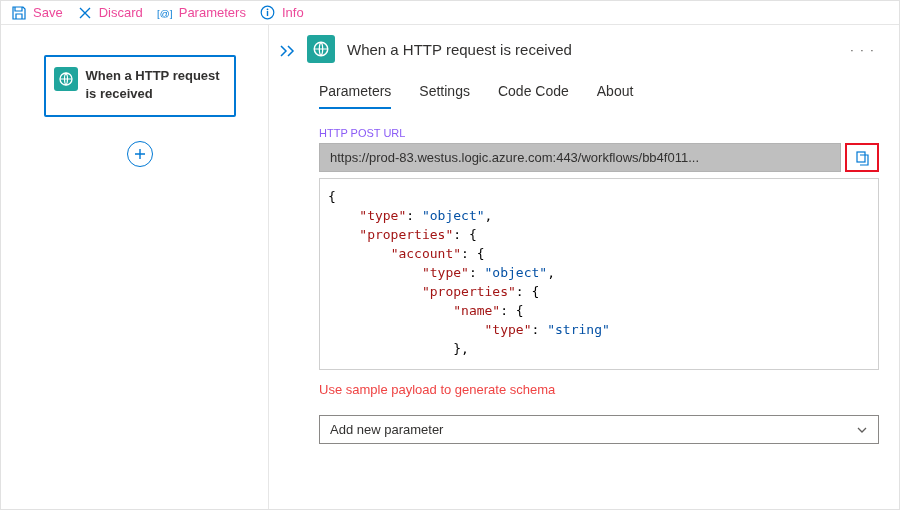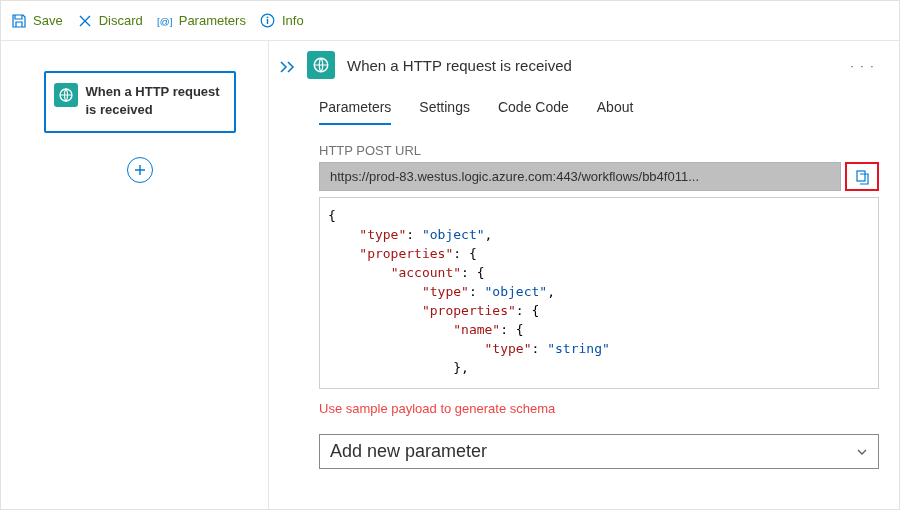--- a/index.html
+++ b/index.html
@@ -9,27 +9,27 @@
     font-family: "Segoe UI", Arial, sans-serif;
     font-size: 13px;
     color: #323130;
     background: #ffffff;
     overflow: hidden;
   }
   .root { width: 900px; height: 510px; border: 1px solid #e1e1e1; display: flex; flex-direction: column; }
 
   
   .toolbar {
-    height: 40px;
+    height: 24px;
     display: flex;
     align-items: center;
     gap: 14px;
     padding: 0 10px;
     border-bottom: 1px solid #e6e6e6;
-    color: #4d7c0f;
+    color: #ec4899;
     font-size: 13px;
   }
   .tb-btn {
     display: flex; align-items: center; gap: 6px;
     cursor: pointer;
   }
   .tb-icon { width: 16px; height: 16px; display: inline-flex; align-items: center; justify-content: center; }
 
   .body { flex: 1; display: flex; min-height: 0; }
 
@@ -87,21 +87,21 @@
   .ellipsis { color:#605e5c; letter-spacing:1px; cursor:pointer; padding-right:4px;}
 
   
   .tabs { display: flex; gap: 28px; margin: 20px 0 0 40px; }
   .tab { padding-bottom: 8px; font-size: 14px; color: #323130; cursor: pointer; }
   .tab.active { border-bottom: 2px solid #0078d4; font-weight: 400; }
   .tabline { border-bottom: 0px solid #e1e1e1; margin-top: 0; }
 
   
   .content { margin: 18px 0 0 40px; display:flex; flex-direction:column; min-height:0; }
-  .field-label { color: #737373; font-size: 13px; margin-bottom: 4px; }
+  .field-label { color: #8b5cf6; font-size: 11px; margin-bottom: 4px; }
   .url-row { display: flex; align-items: stretch; justify-content: flex-end; }
   .url-box {
     flex: 1;
     background: #bfbfbf;
     color: #323130;
     padding: 6px 10px;
     font-size: 13px;
     border: 1px solid #b3b3b3;
     white-space: nowrap; overflow: hidden; text-overflow: ellipsis;
   }
@@ -133,21 +133,21 @@
   .j-punc { color: #000; }
 
   .sample-link { color: #ef4444; font-size: 13px; margin-top: 12px; cursor: pointer; }
 
   .dropdown {
     margin-top: 18px;
     border: 1px solid #8a8886;
     padding: 6px 10px;
     display: flex; align-items: center; justify-content: space-between;
     cursor: pointer;
-    font-size: 18px;
+    font-size: 13px;
   }
   .chev-down { color:#605e5c; }
 
   svg { display:block; }
 </style>
 </head>
 <body>
 
 <div class="root">
 

